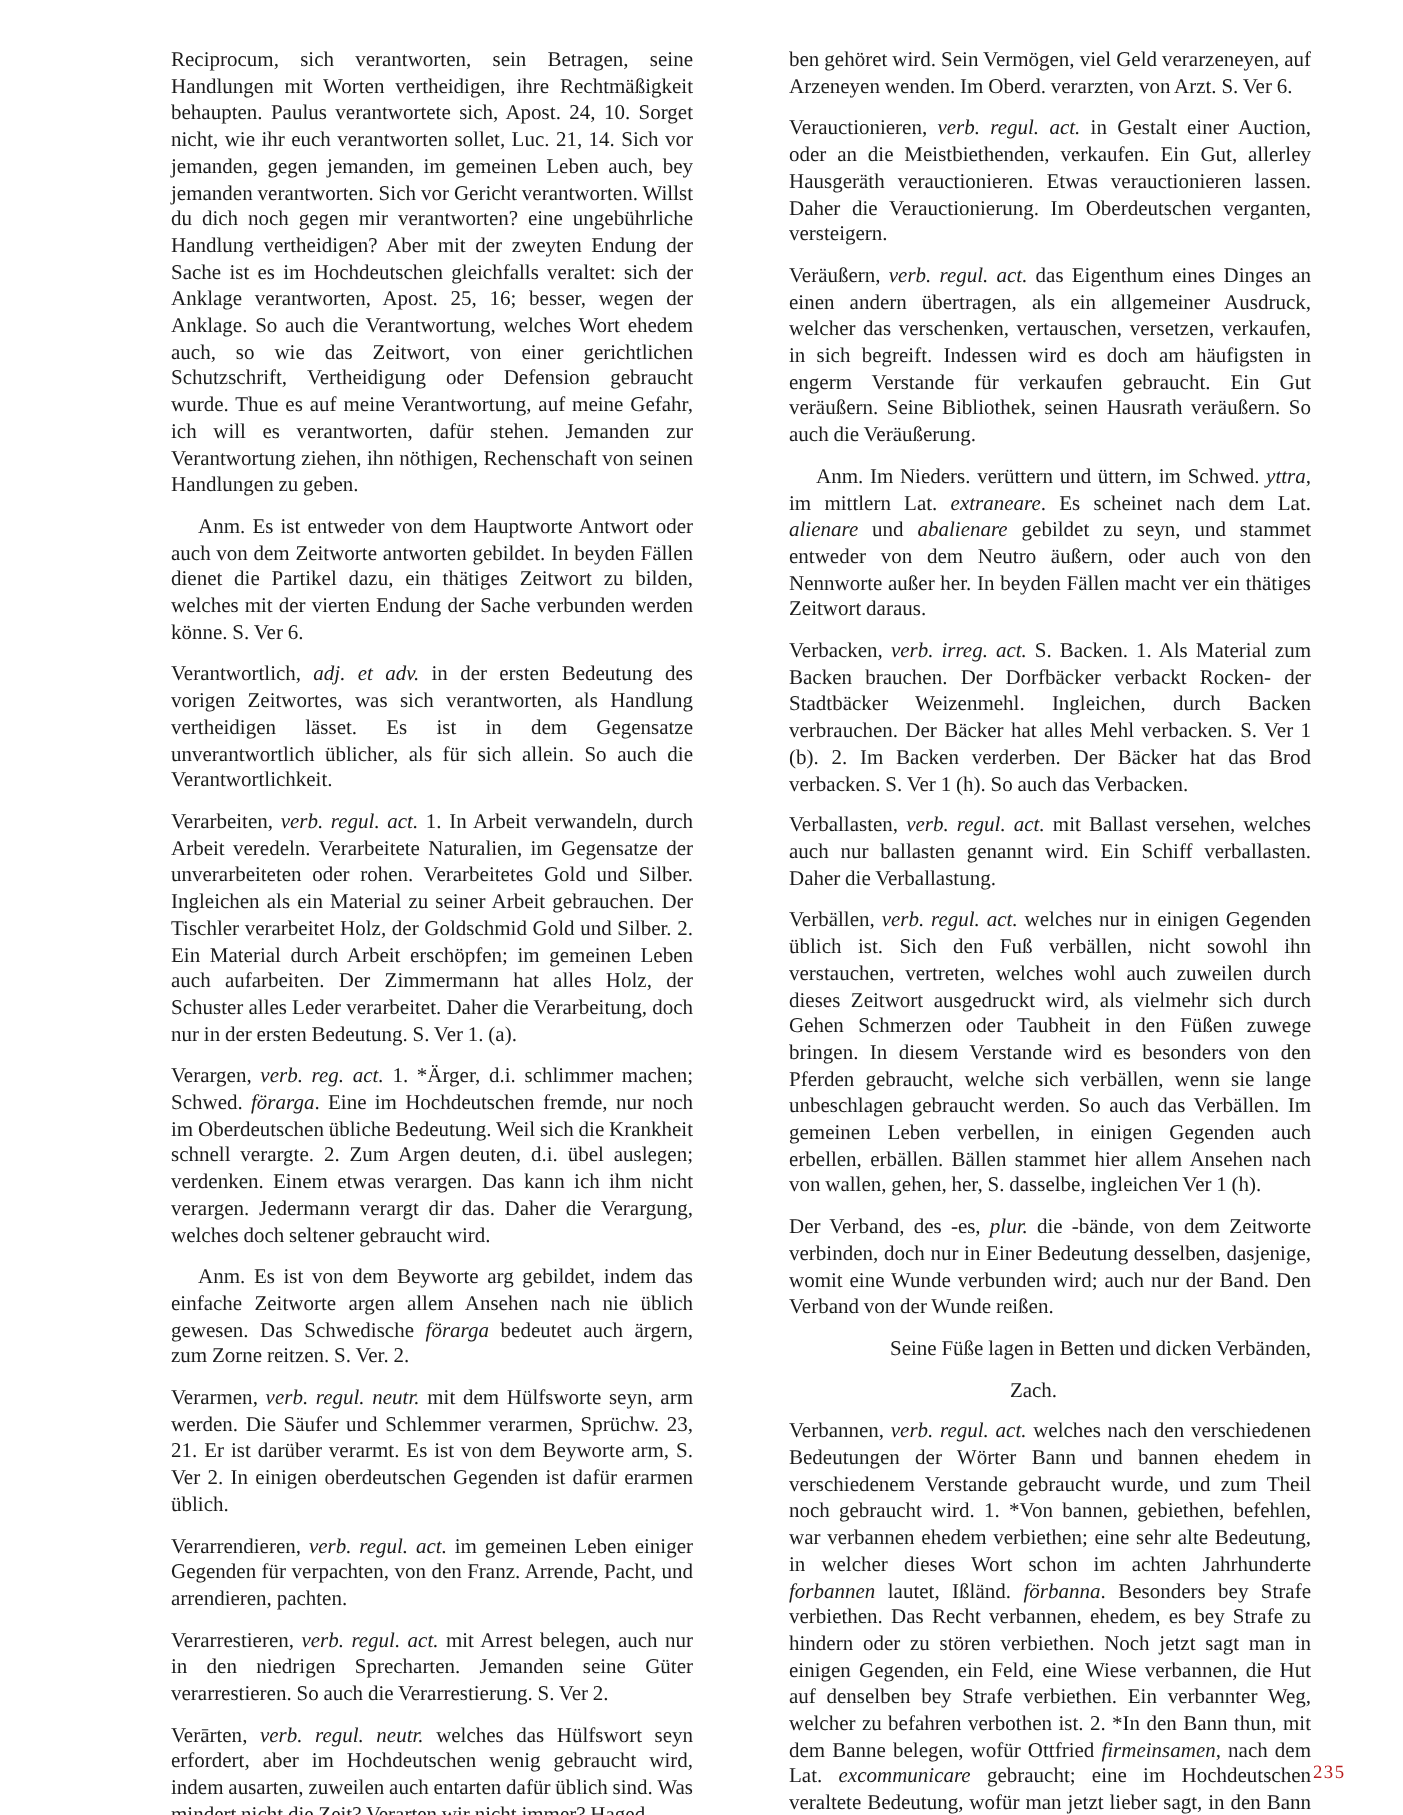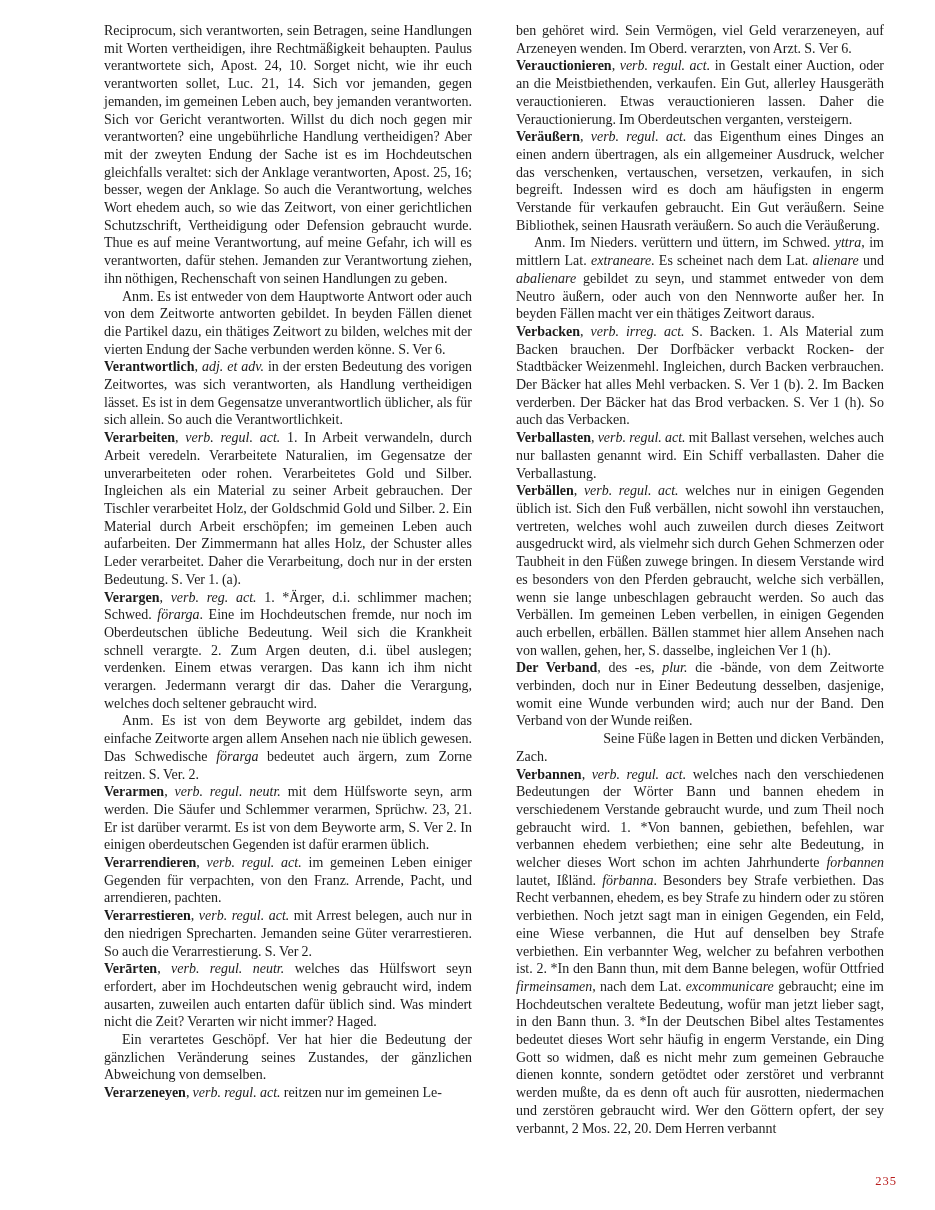--- a/index.html
+++ b/index.html
@@ -15,31 +15,31 @@
   .cols {
     position: absolute;
     left: 104px;
     top: 22px;
     width: 780px;
     display: flex;
     gap: 44px;
   }
   .col { width: 368px; }
   p.para {
-    margin: 0;
+    margin: 10px;
     font-size: 14px;
     line-height: 17.7px;
     text-align: justify;
     word-spacing: -0.3px;
   }
   p.continuation, p.entry { text-indent: 0; }
   p.anm   { text-indent: 18px; }
   p.verse { text-align: right; text-indent: 24px; }
-  p.attrib { text-align: left; padding-right: 22px; }
-  .hw { font-weight: bold; }
+  p.attrib { text-align: center; padding-right: 22px; }
+  .hw { font-weight: normal; }
   .it { font-style: italic; }
   .pageno {
     position: absolute;
     top: 1174px;
     right: 38px;
     font-size: 12.5px;
     letter-spacing: 1px;
     color: #b91c1c;
   }
 </style>

